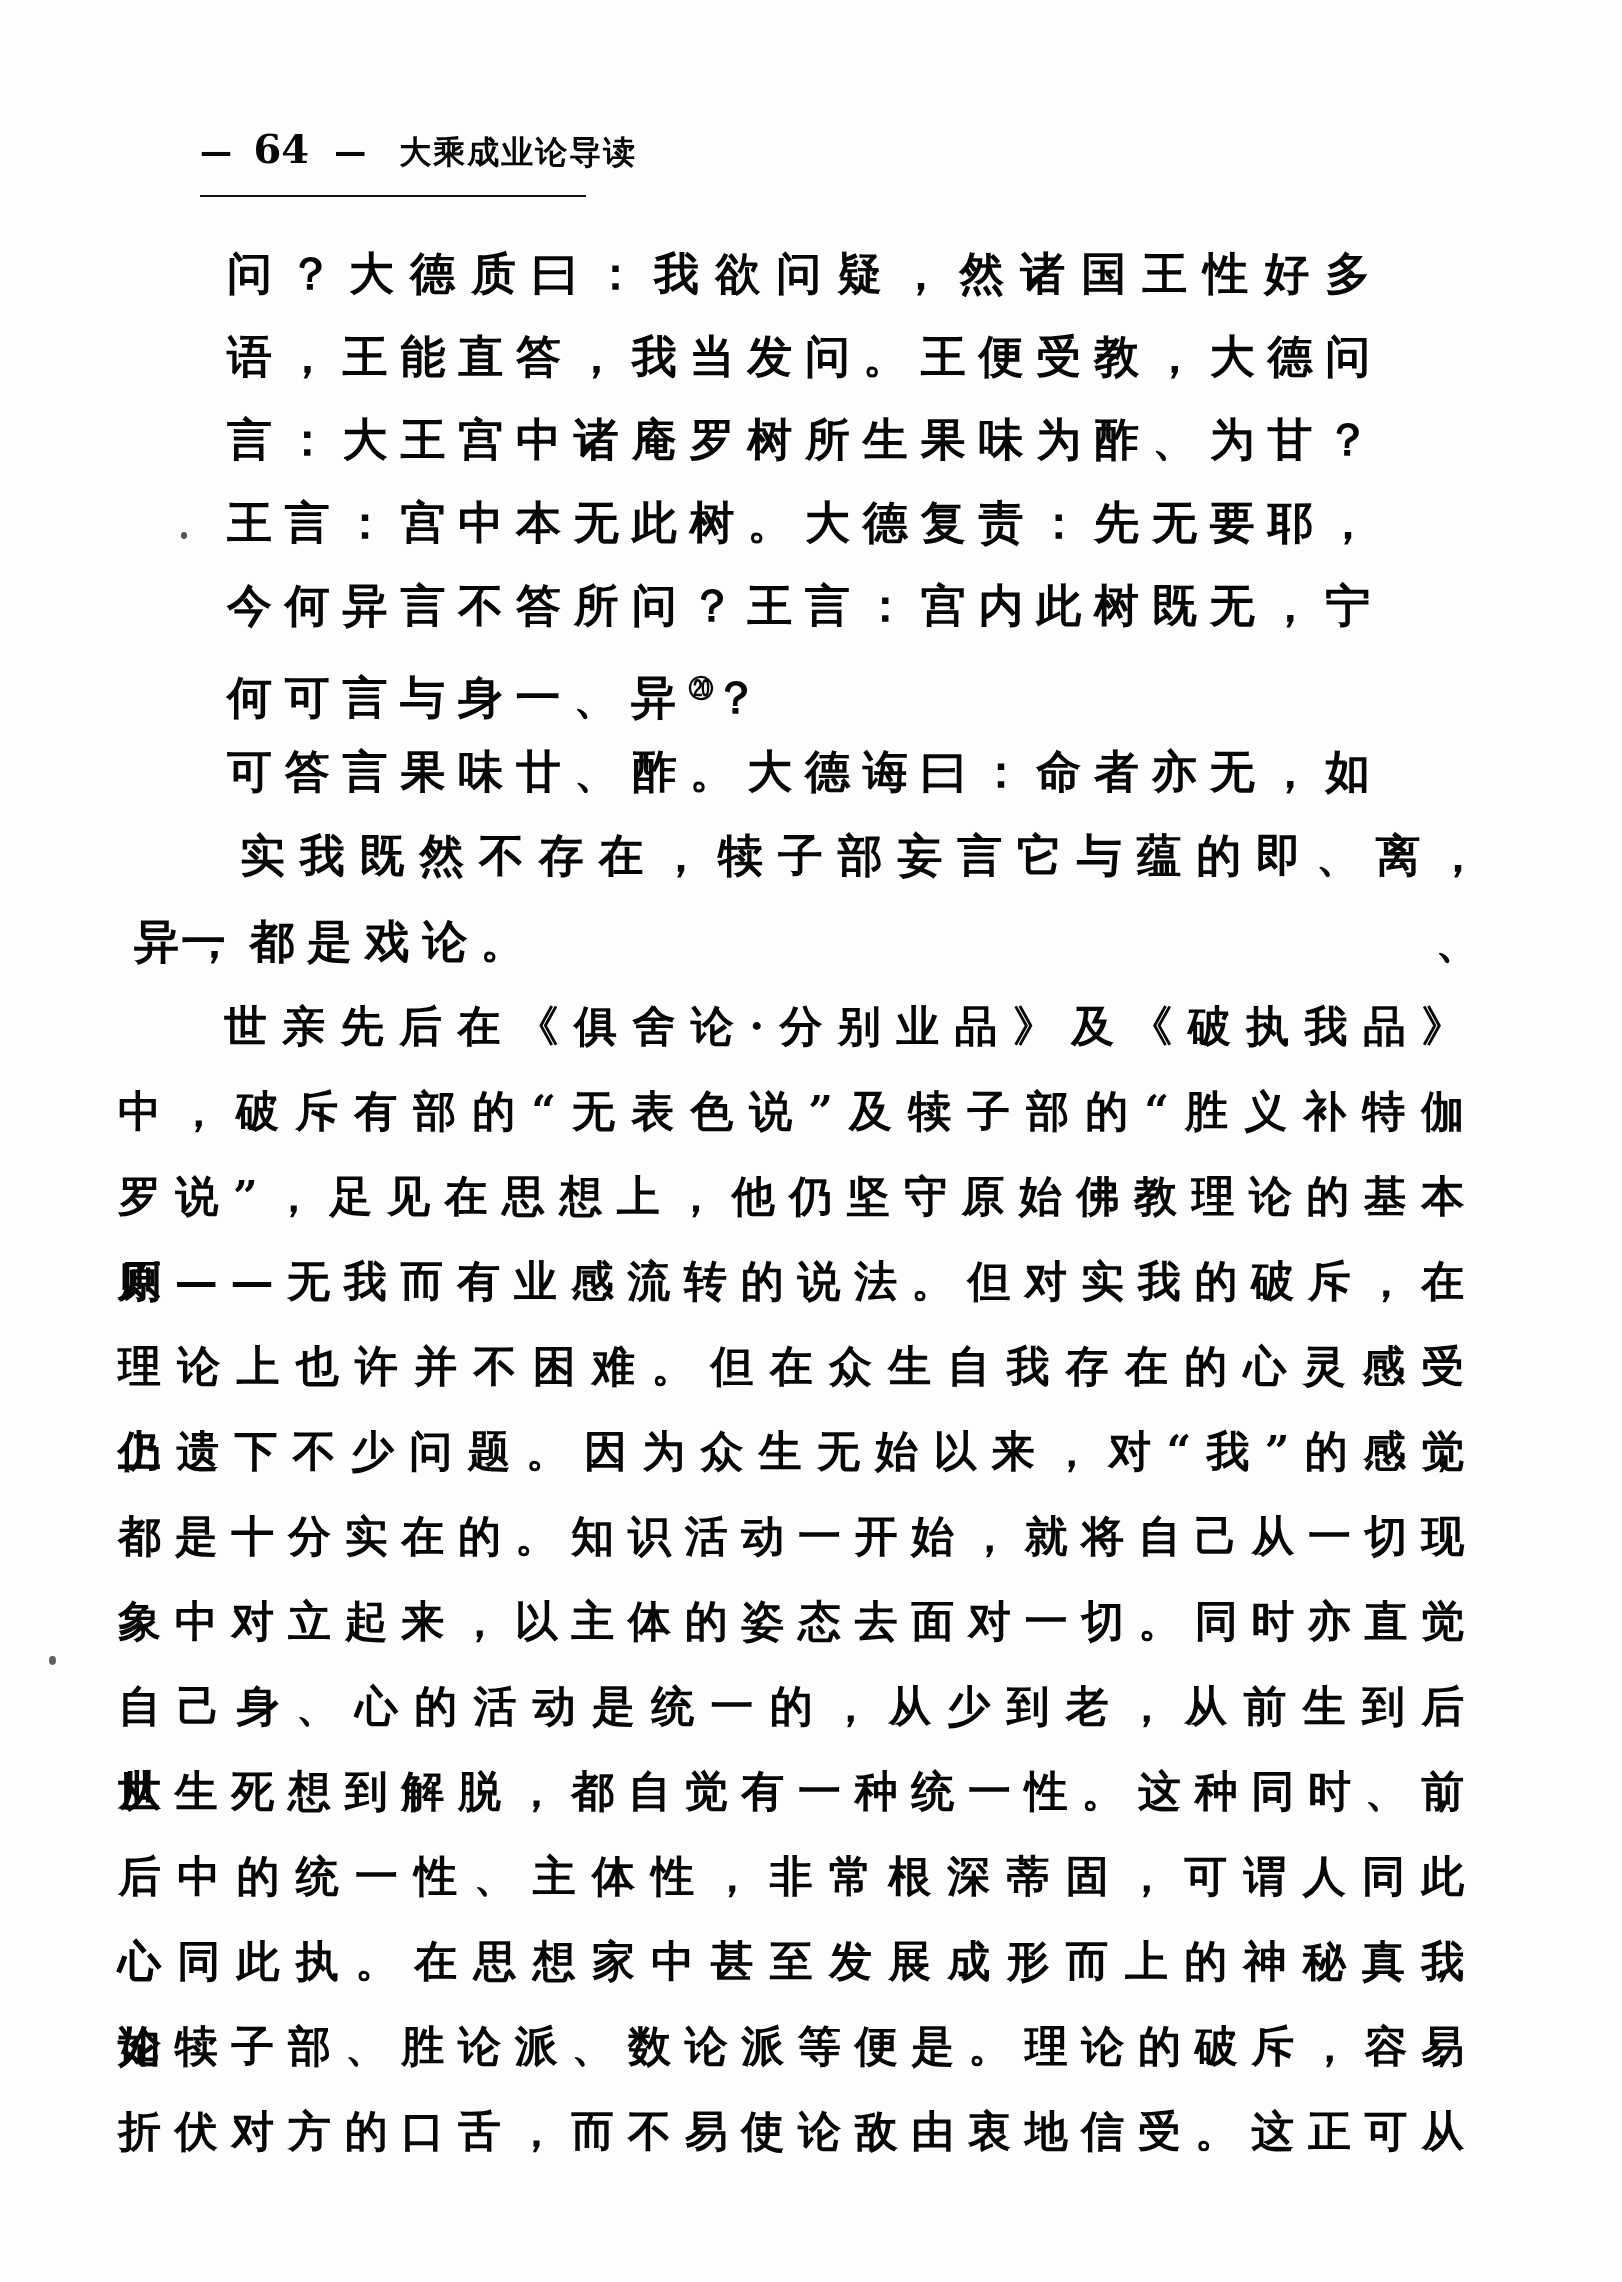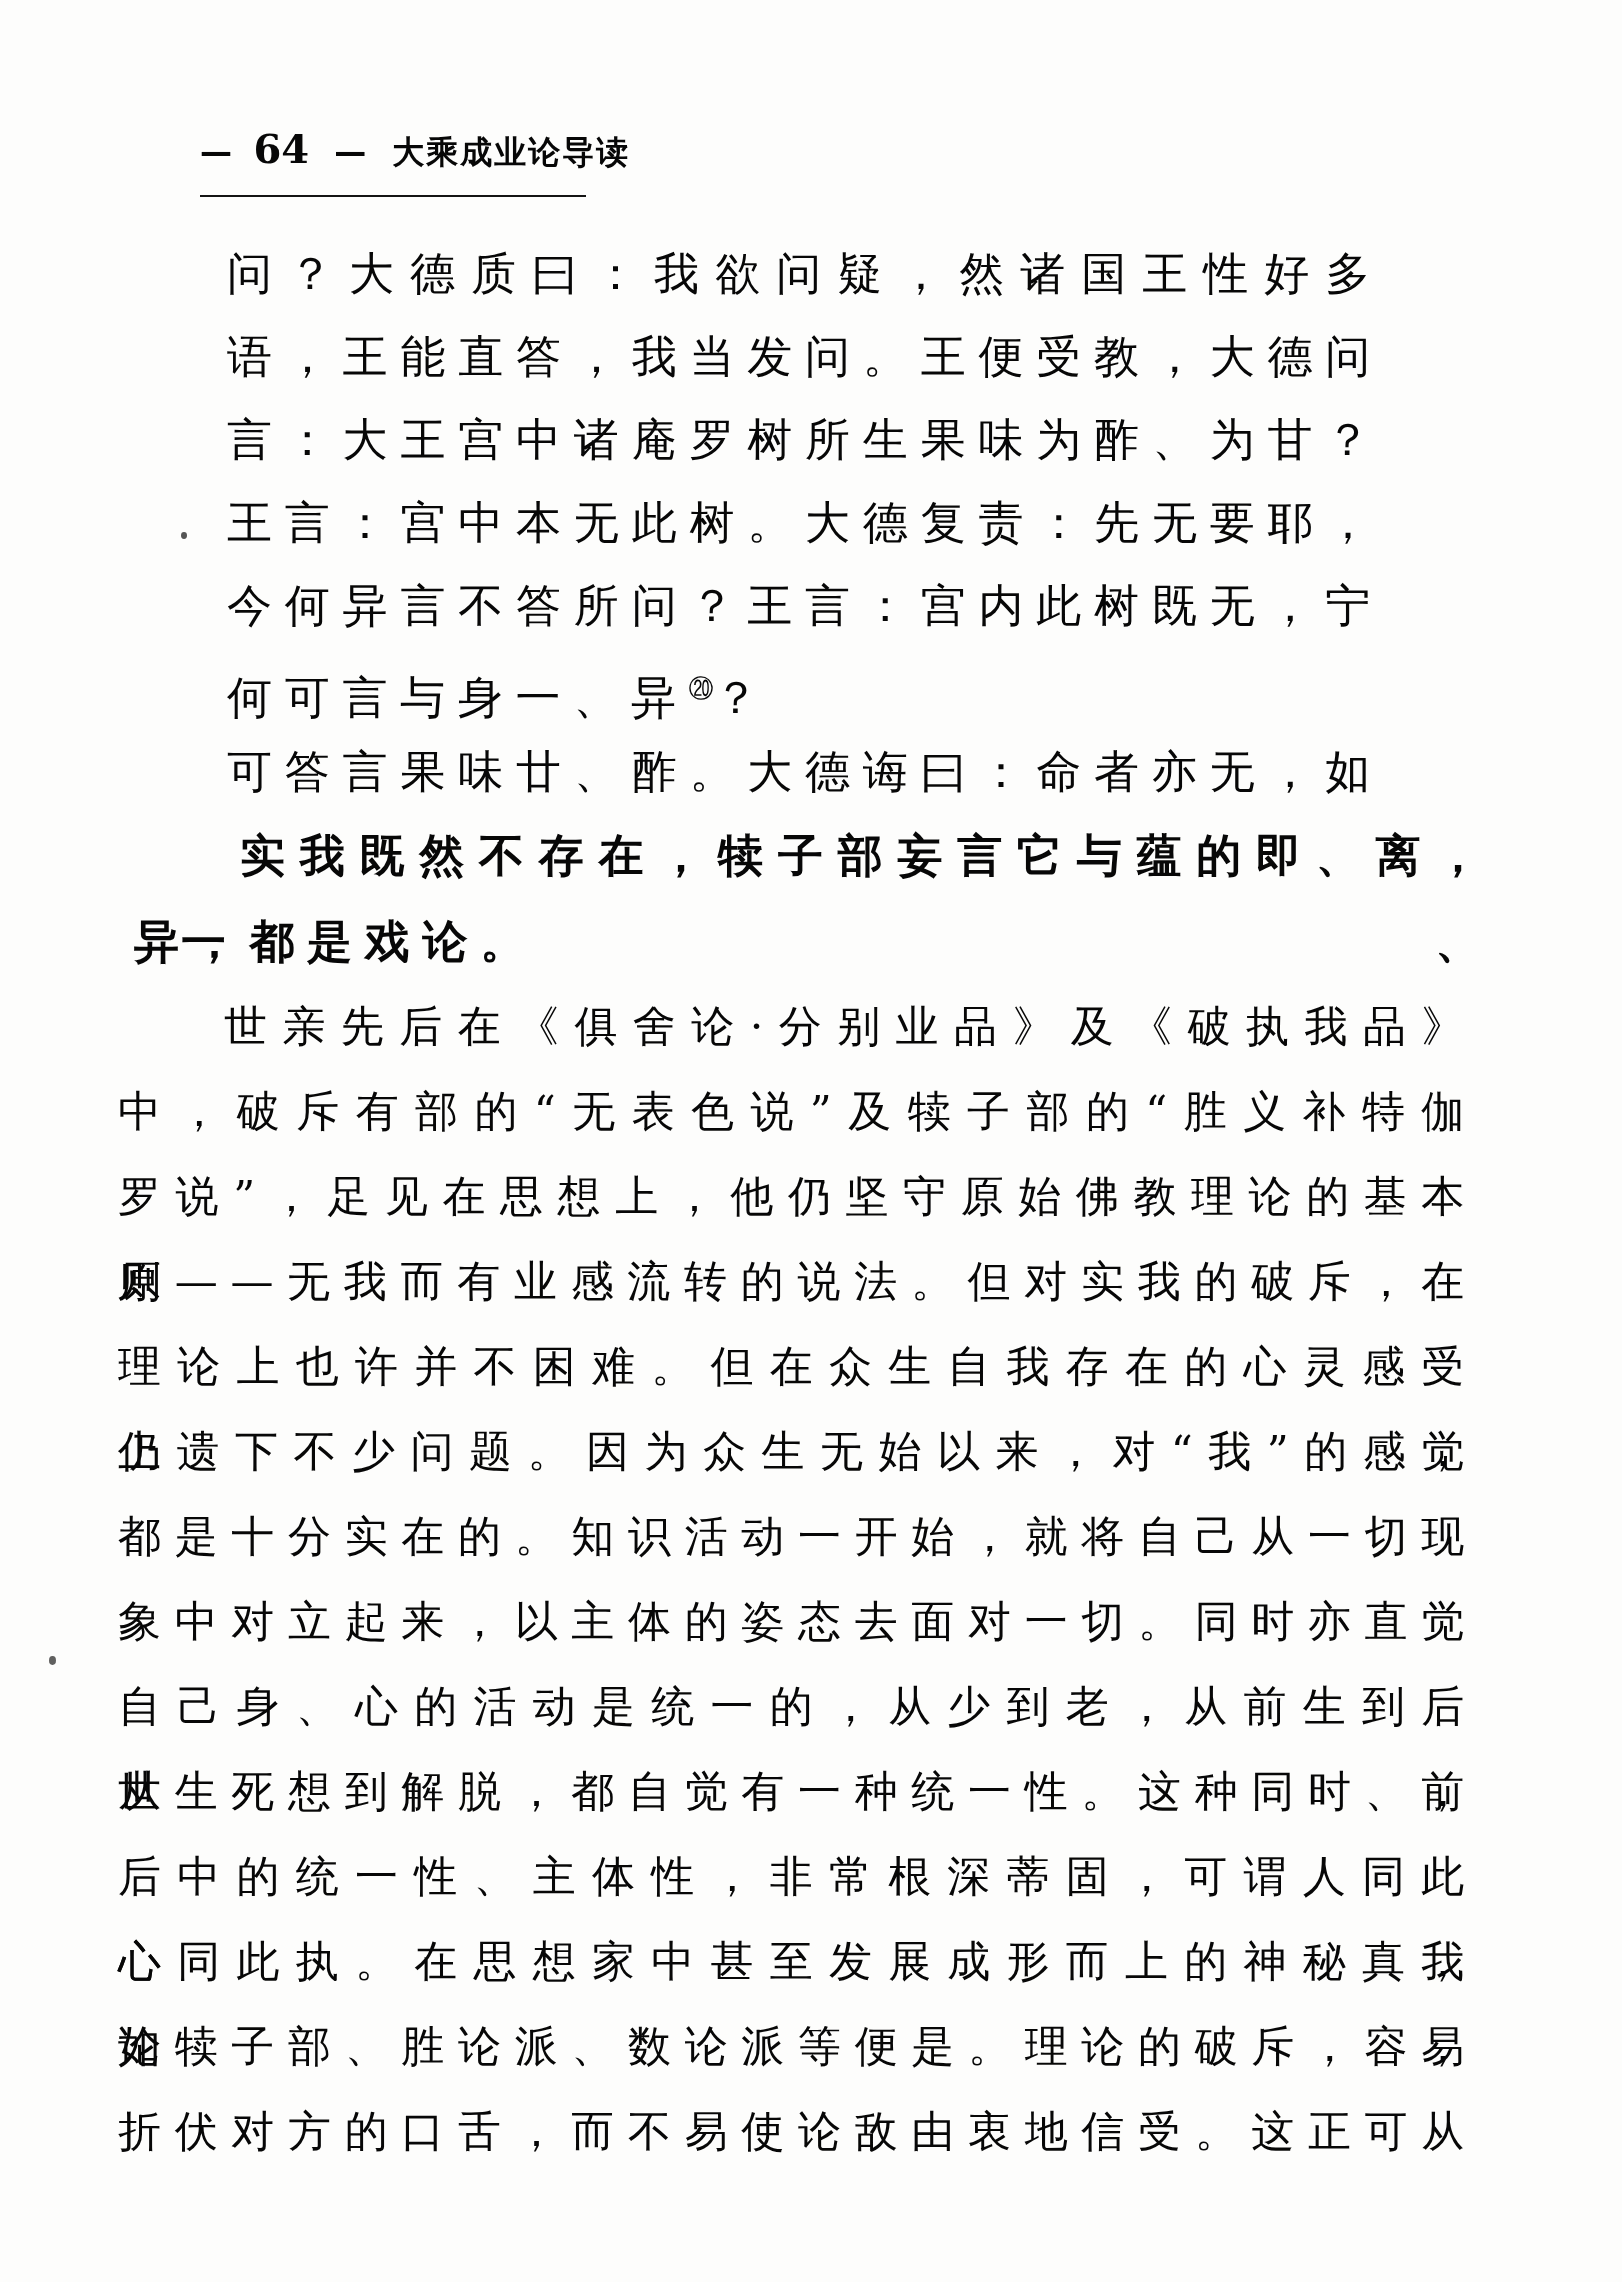--- a/index.html
+++ b/index.html
@@ -18,24 +18,24 @@
     width:386px;
     display:flex; align-items:baseline;
     border-bottom:2.9px solid #141414;
     padding-bottom:19.5px;
     font-weight:bold; font-size:32px;
     font-family:"DejaVu Sans","Liberation Sans",sans-serif;
     white-space:nowrap;
   }
   .header .dash { letter-spacing:0; }
   .header .pnum { margin:0 25px 0 21.5px; font-size:40px; font-family:"DejaVu Serif","Liberation Serif",serif; }
-  .header .btitle { margin-left:26px; letter-spacing:2px; }
+  .header .btitle { margin-left:33px; letter-spacing:2px; }
 
   
-  .line { white-space:nowrap; overflow:visible; }
+  .line { white-space:nowrap; overflow:visible;font-weight:bold; }
   .jl { text-align:justify; text-align-last:justify; white-space:normal; }
   .sl { text-align:left; text-align-last:left; }
   .indent { text-indent:59px;margin-left:47px; }
 
   
   .quote-block {
     position:absolute; left:227px; top:232px; width:1156px;
     font-size:45px; letter-spacing:12.7px;
   }
   .quote-block .line { height:83px; line-height:83px; }

